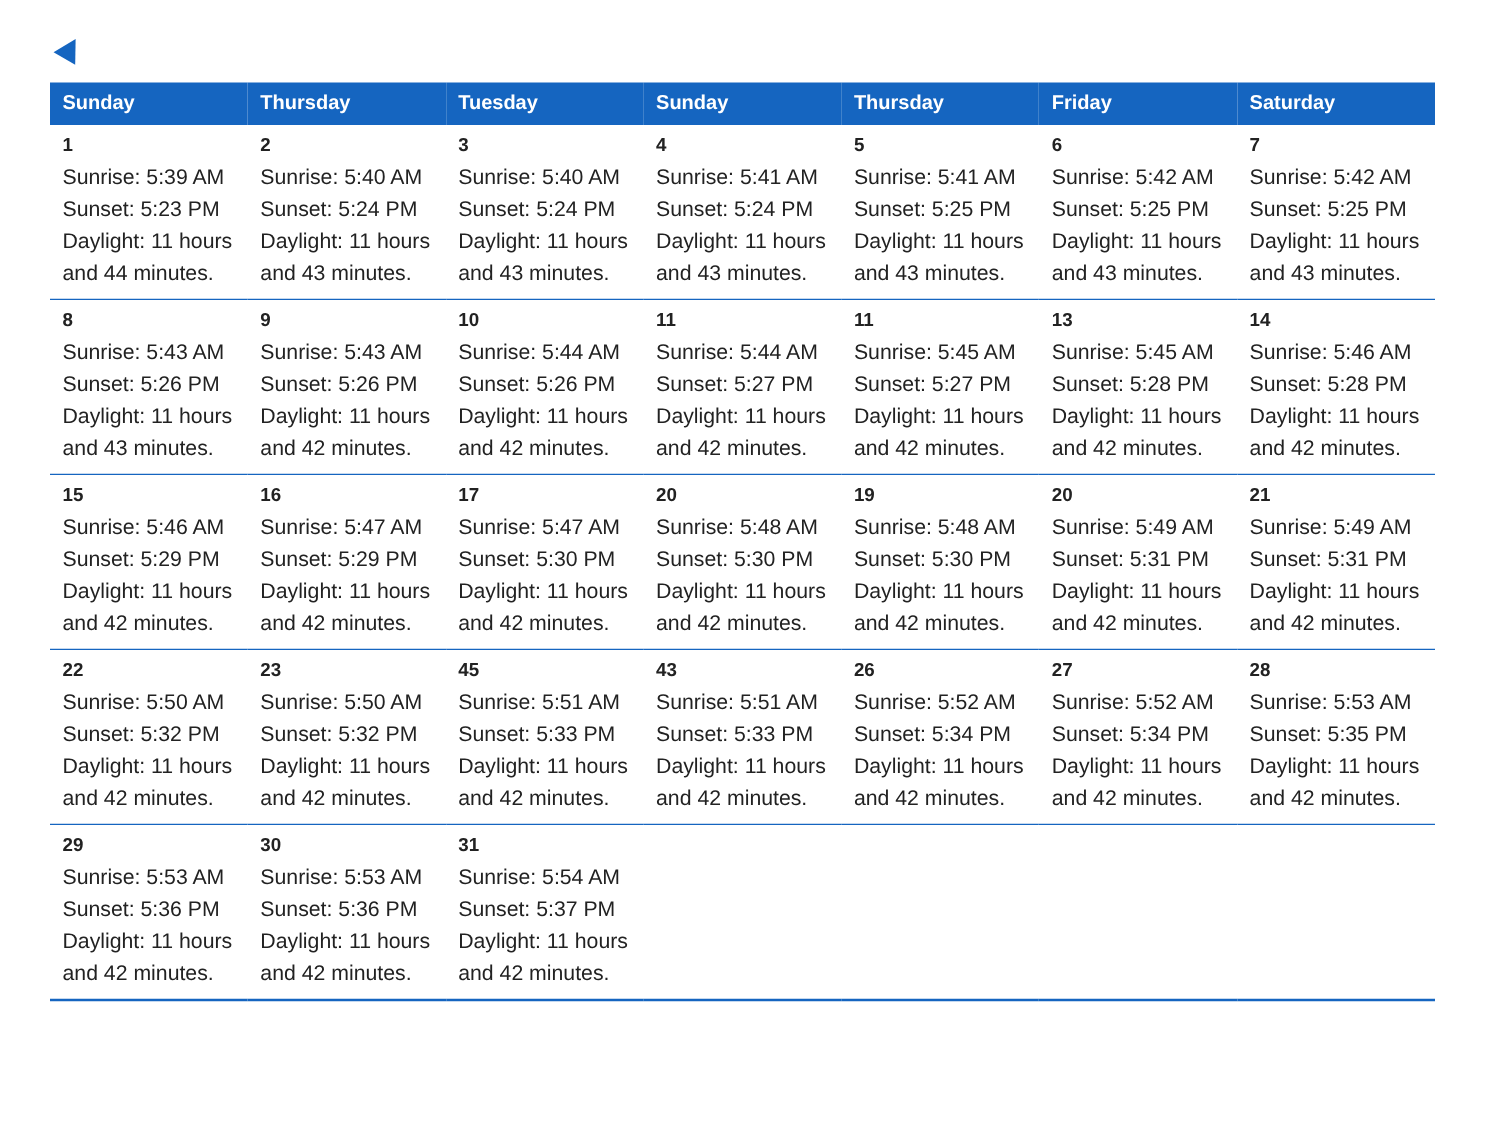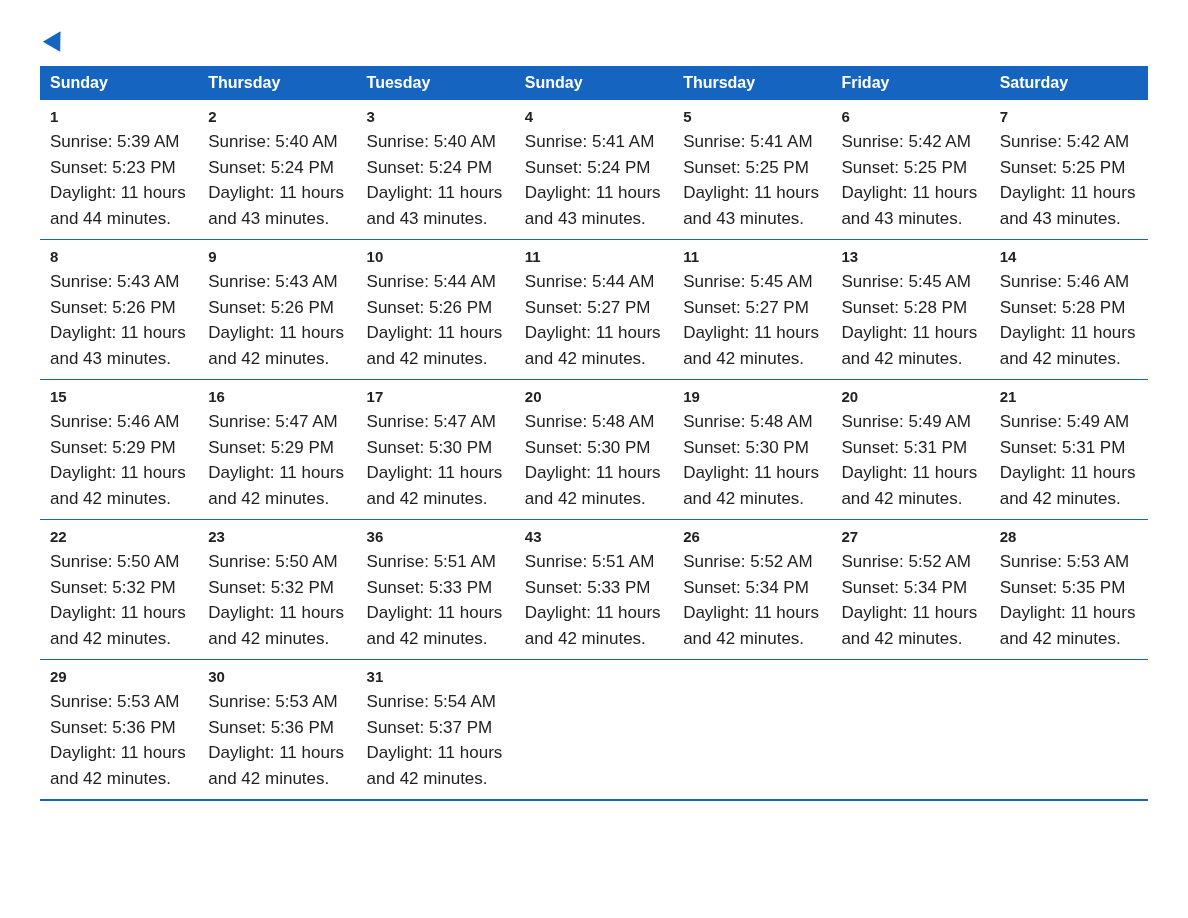--- a/index.html
+++ b/index.html
@@ -172,21 +172,21 @@
         <td><span class="day-num">20</span>
 <span class="day-info">Sunrise: 5:49 AM<br>Sunset: 5:31 PM<br>Daylight: 11 hours<br>and 42 minutes.</span></td>
         <td><span class="day-num">21</span>
 <span class="day-info">Sunrise: 5:49 AM<br>Sunset: 5:31 PM<br>Daylight: 11 hours<br>and 42 minutes.</span></td>
       </tr>
       <tr>
         <td><span class="day-num">22</span>
 <span class="day-info">Sunrise: 5:50 AM<br>Sunset: 5:32 PM<br>Daylight: 11 hours<br>and 42 minutes.</span></td>
         <td><span class="day-num">23</span>
 <span class="day-info">Sunrise: 5:50 AM<br>Sunset: 5:32 PM<br>Daylight: 11 hours<br>and 42 minutes.</span></td>
-        <td><span class="day-num">36</span>
+        <td><span class="day-num">45</span>
 <span class="day-info">Sunrise: 5:51 AM<br>Sunset: 5:33 PM<br>Daylight: 11 hours<br>and 42 minutes.</span></td>
         <td><span class="day-num">43</span>
 <span class="day-info">Sunrise: 5:51 AM<br>Sunset: 5:33 PM<br>Daylight: 11 hours<br>and 42 minutes.</span></td>
         <td><span class="day-num">26</span>
 <span class="day-info">Sunrise: 5:52 AM<br>Sunset: 5:34 PM<br>Daylight: 11 hours<br>and 42 minutes.</span></td>
         <td><span class="day-num">27</span>
 <span class="day-info">Sunrise: 5:52 AM<br>Sunset: 5:34 PM<br>Daylight: 11 hours<br>and 42 minutes.</span></td>
         <td><span class="day-num">28</span>
 <span class="day-info">Sunrise: 5:53 AM<br>Sunset: 5:35 PM<br>Daylight: 11 hours<br>and 42 minutes.</span></td>
       </tr>

